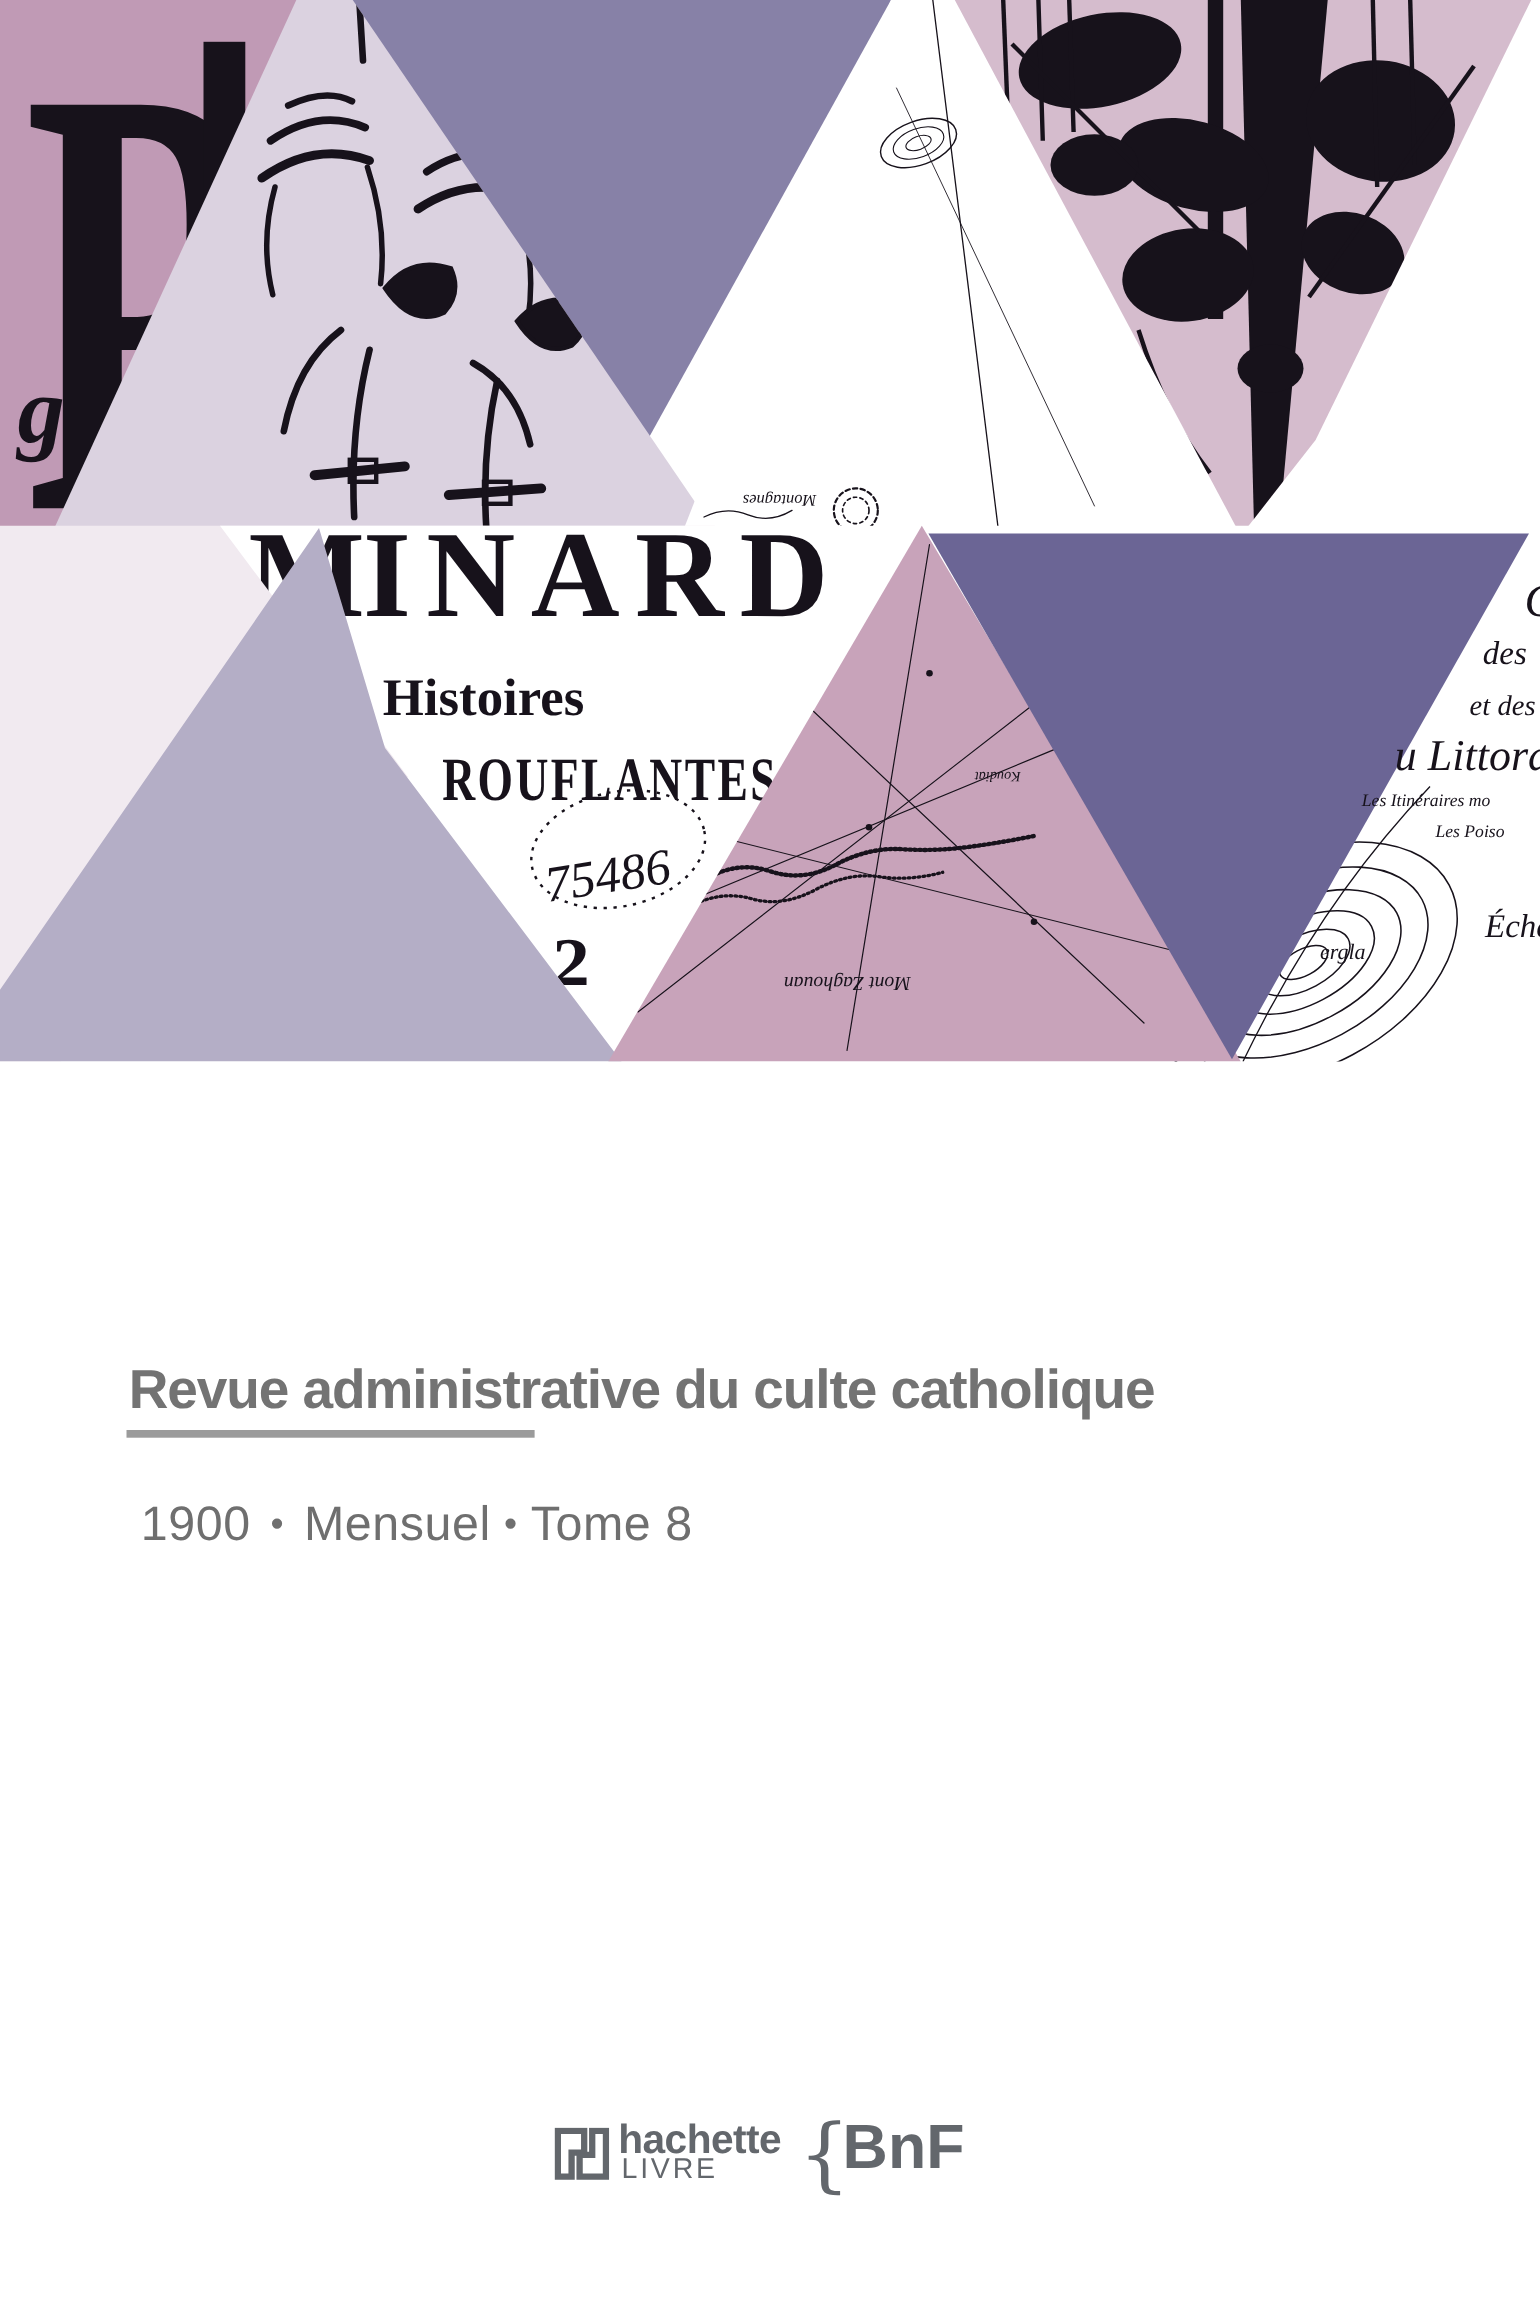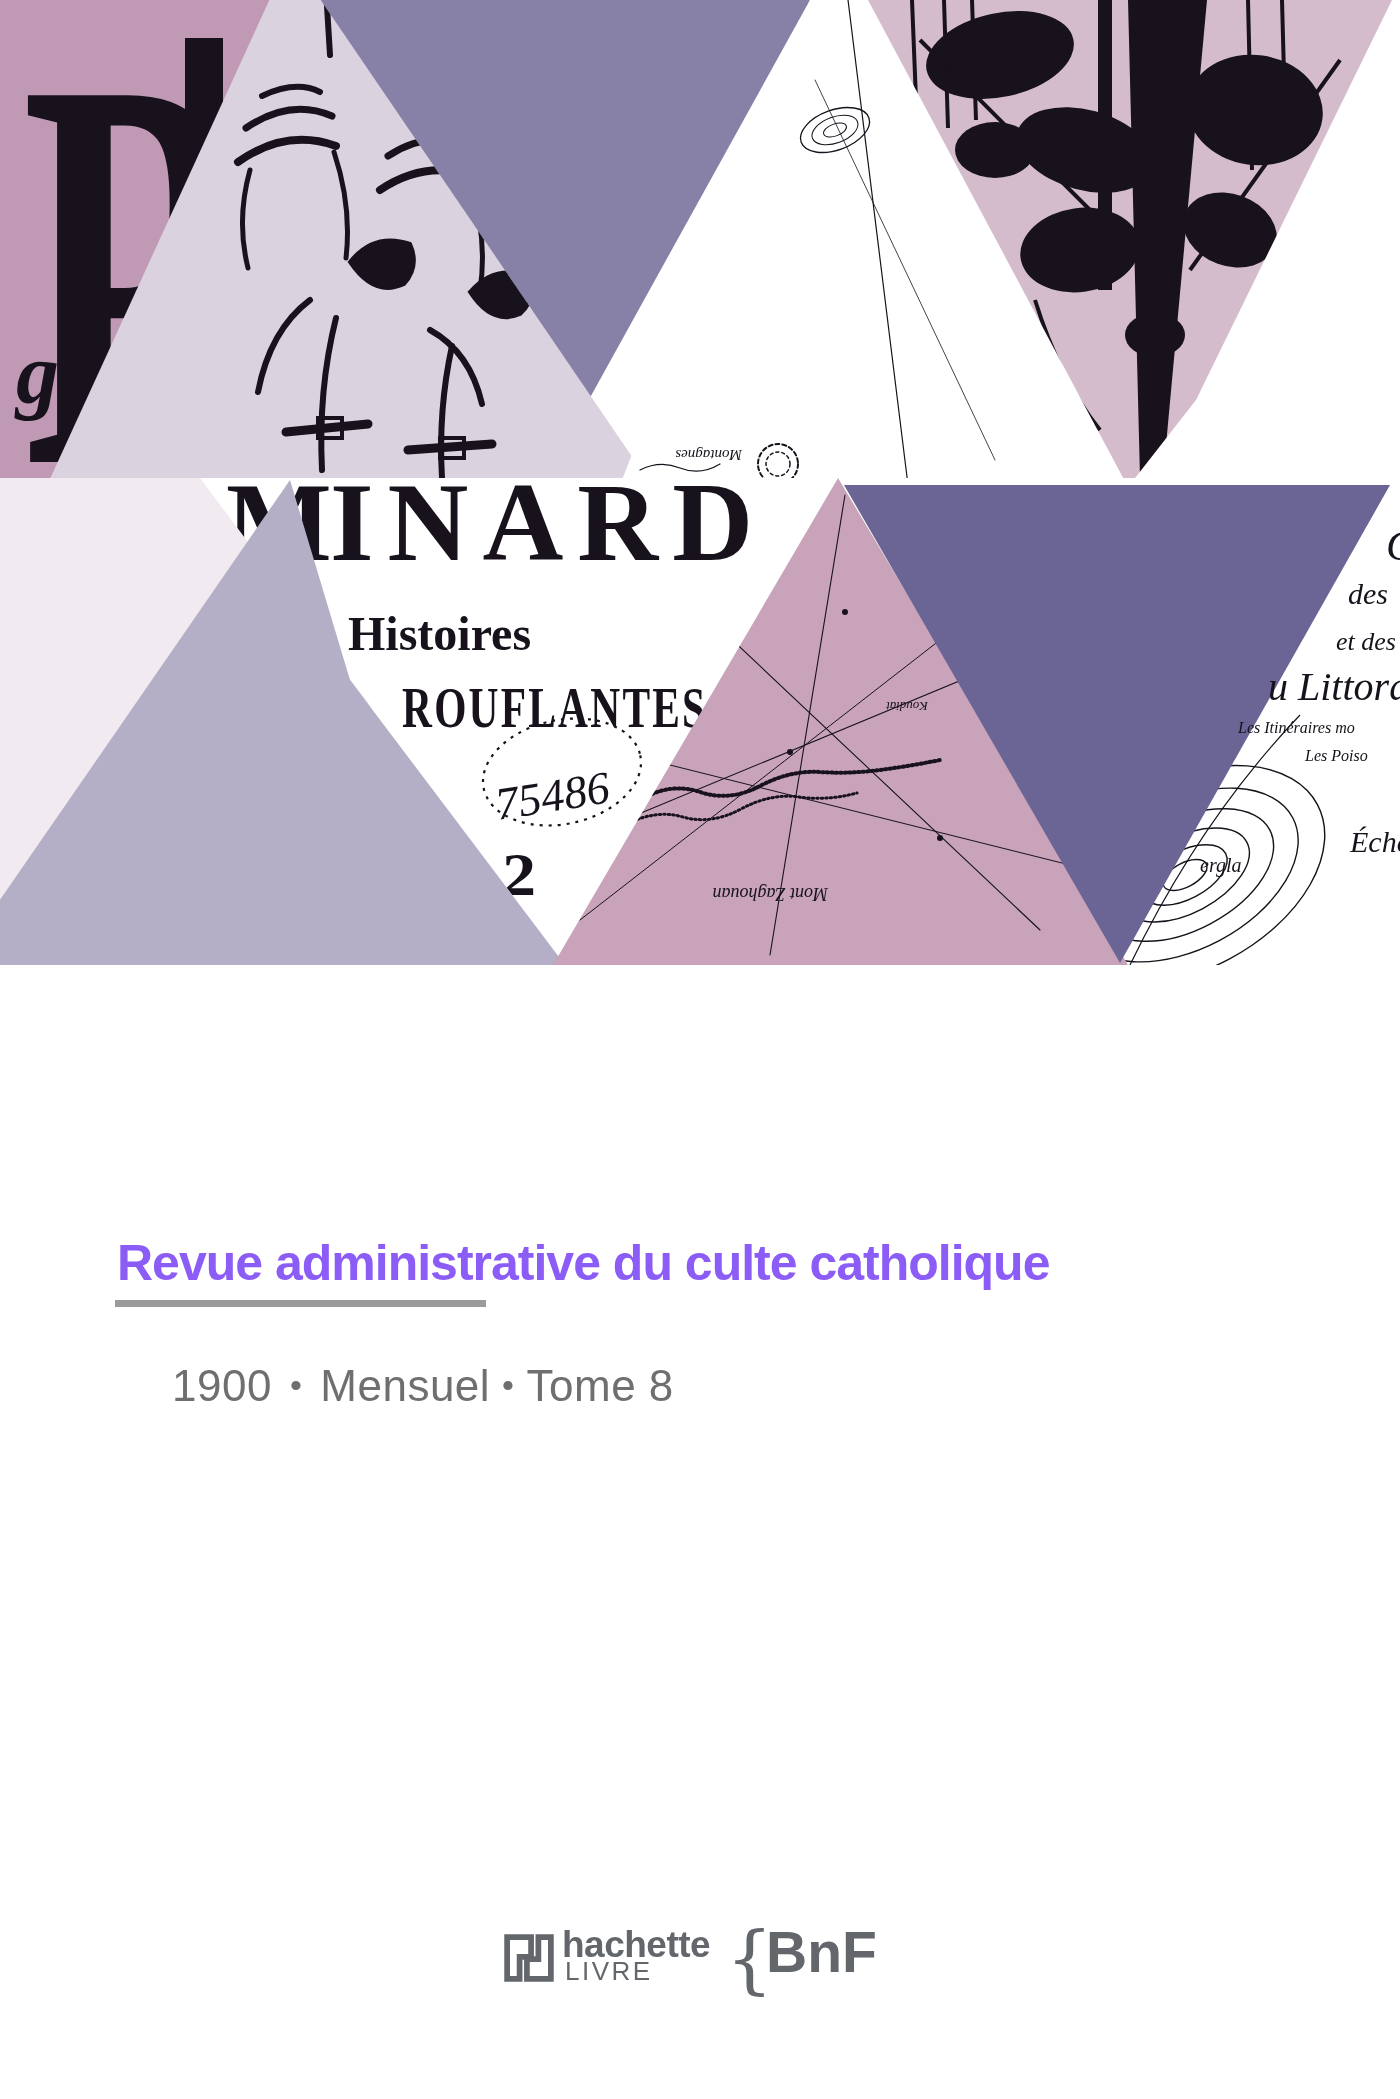--- a/index.html
+++ b/index.html
@@ -3,21 +3,21 @@
 <meta charset="utf-8">
 <style>
   html,body{margin:0;padding:0;background:#ffffff;}
   .canvas{position:relative;width:1400px;height:2099px;background:#ffffff;overflow:hidden;
           font-family:"Liberation Sans",sans-serif;}
   .collage{position:absolute;left:0;top:0;width:1400px;height:965px;}
   .title{position:absolute;left:117px;top:1204px;font-size:50px;font-weight:700;
          letter-spacing:-1px;line-height:1;white-space:nowrap;}
   .rule{position:absolute;left:115px;top:1300px;width:371px;height:7px;}
   .meta{position:absolute;left:128px;top:1364px;font-size:44px;font-weight:400;
-        letter-spacing:0.5px;line-height:1;white-space:nowrap;margin-left:44px;}
+        letter-spacing:0.5px;line-height:1;white-space:nowrap;}
   .meta .sep{display:inline-block;margin:0 18px;transform:translateY(-4px);font-size:34px;}
   .meta .sep2{display:inline-block;margin:0 12px;transform:translateY(-4px);font-size:34px;}
   .footer{position:absolute;left:0;top:0;width:1400px;height:2099px;pointer-events:none;}
   .hmark{position:absolute;left:504px;top:1934px;}
   .hachette{position:absolute;left:562px;top:1926px;font-size:37px;font-weight:600;
             letter-spacing:-0.5px;line-height:1;}
   .livre{position:absolute;left:565px;top:1958px;font-size:26px;font-weight:400;
          letter-spacing:2.5px;line-height:1;}
   .brace{position:absolute;left:726px;top:1922px;font-size:74px;font-weight:400;
          font-family:"DejaVu Serif",serif;line-height:1;}
@@ -186,21 +186,21 @@
       <text x="1348" y="604" font-size="30">des</text>
       <text x="1336" y="650" font-size="26">et des</text>
       <text x="1268" y="700" font-size="40">u Littoral</text>
       <text x="1238" y="733" font-size="16">Les Itinéraires mo</text>
       <text x="1305" y="761" font-size="16">Les Poiso</text>
       <text x="1350" y="852" font-size="30">Éche</text>
       <text x="1200" y="872" font-size="20">ergla</text>
     </g>
   </svg>
 
-  <h1 class="title" style="color: #8b5cf6;">Revue administrative du culte catholique</h1>
+  <h1 class="title" style="color: #737373;">Revue administrative du culte catholique</h1>
 
   <div class="rule" style="background: rgb(155, 155, 155);"></div>
 
   <div class="meta" style="color: rgb(111, 111, 111);">
     <span>1900</span><span class="sep">•</span><span>Mensuel</span><span class="sep2">•</span><span>Tome 8</span>
   </div>
 
   <div class="footer">
     <svg class="hmark" width="50" height="48" viewBox="0 0 48 46">
       <g fill="none" stroke-width="5.5" stroke="#63676c">

